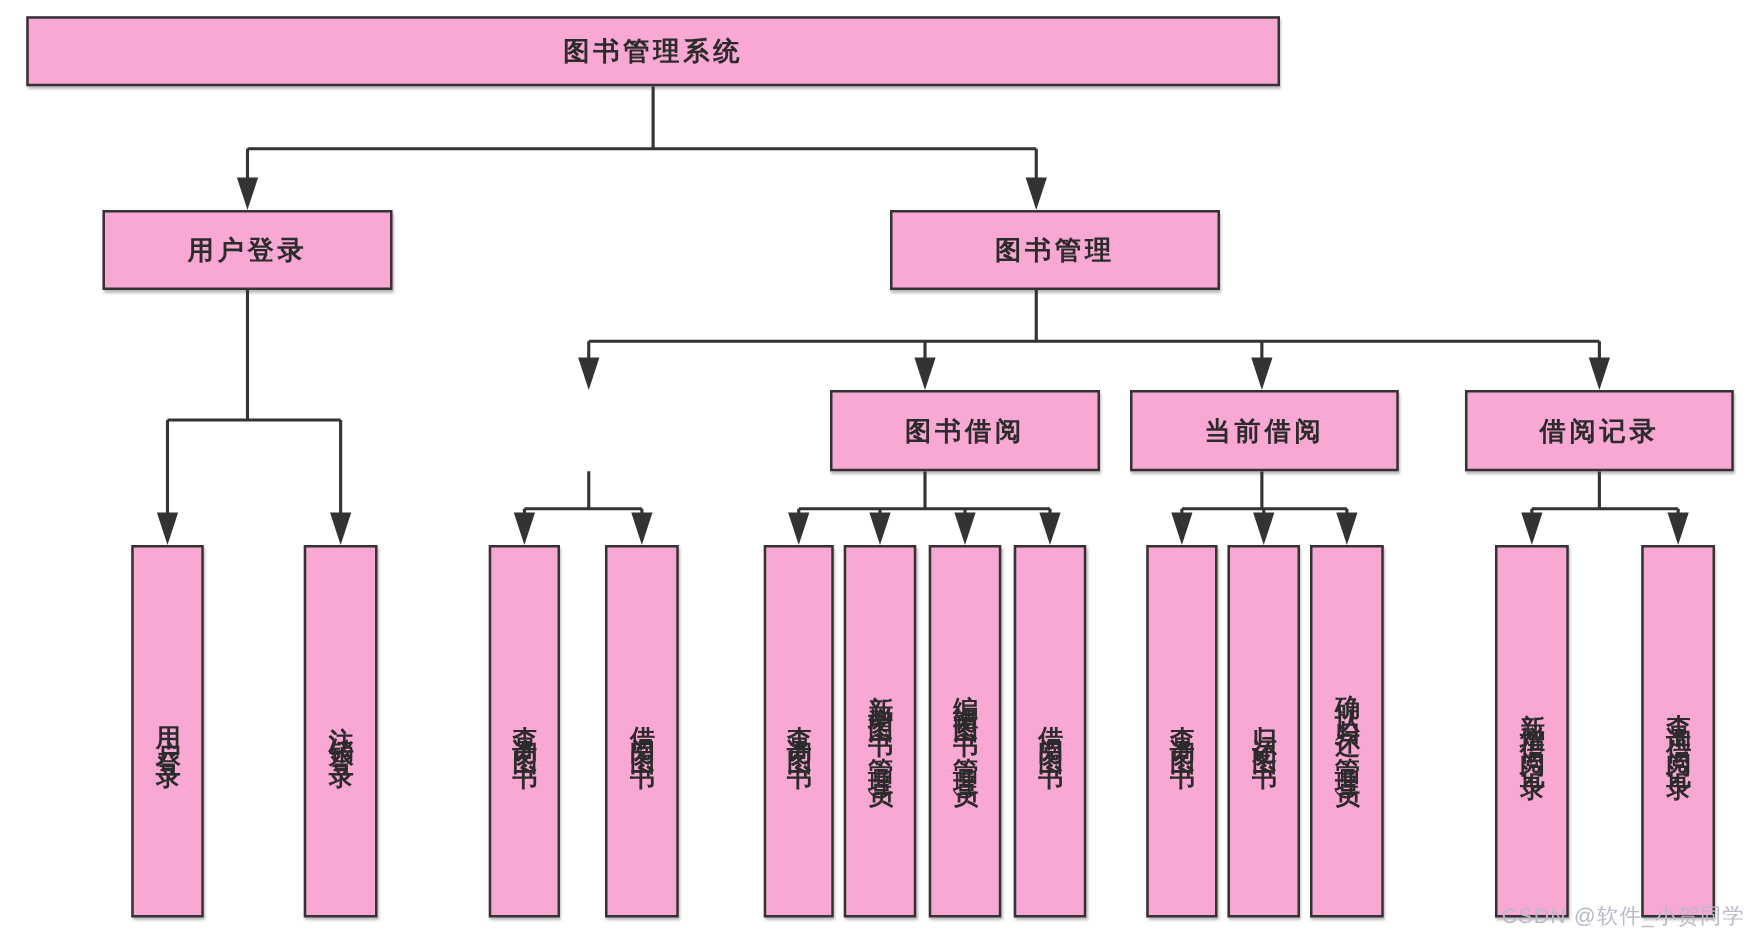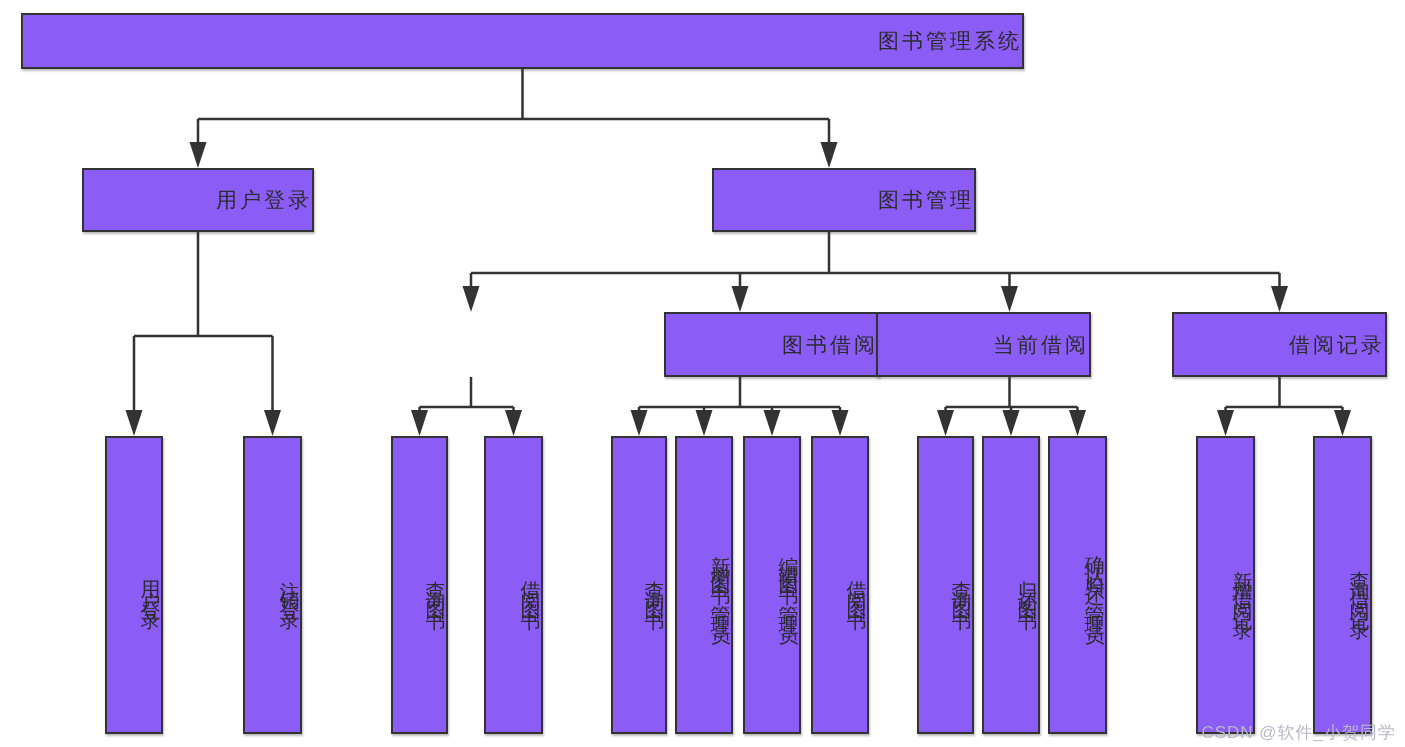--- a/index.html
+++ b/index.html
@@ -20,28 +20,29 @@
     overflow: hidden;
   }
   #edges {
     position: absolute;
     left: 0; top: 0;
     width: 1405px; height: 747px;
     z-index: 1;
   }
   .node {
     position: absolute;
-    background: #8b5cf6;
+    background: #f9a8d4;
     border: 2px solid var(--line);
     box-shadow: 1px 2px 2px rgba(60,60,60,0.35);
     display: flex;
     align-items: center;
-    justify-content: flex-end;
+    justify-content: center;
     z-index: 2;
     color: var(--text);
+    font-weight: bold;
   }
   .node.h .lbl {
     font-size: 21px;
     letter-spacing: 3px;
     white-space: nowrap;
   }
   .node.v .lbl {
     writing-mode: vertical-rl;
     font-size: 20px;
     letter-spacing: 10px;
@@ -91,21 +92,21 @@
     </div>
     <div class="node h" style="left: 82px; top: 168px; width: 232px; height: 64px;">
       <span class="lbl">用户登录</span>
     </div>
     <div class="node h" style="left: 712px; top: 168px; width: 264px; height: 64px;">
       <span class="lbl">图书管理</span>
     </div>
     <div class="node h" style="left: 632px; top: 312px; width: 216px; height: 65px; margin-left: 32px;">
       <span class="lbl">图书借阅</span>
     </div>
-    <div class="node h" style="left: 876px; top: 312px; width: 215px; height: 65px;">
+    <div class="node h" style="left: 904px; top: 312px; width: 215px; height: 65px;">
       <span class="lbl">当前借阅</span>
     </div>
     <div class="node h" style="left: 1172px; top: 312px; width: 215px; height: 65px;">
       <span class="lbl">借阅记录</span>
     </div>
     <div class="node v" style="left: 105px; top: 436px; width: 58px; height: 298px;">
       <span class="lbl">用户登录</span>
     </div>
     <div class="node v" style="left: 243px; top: 436px; width: 59px; height: 298px;">
       <span class="lbl">注销登录</span>

